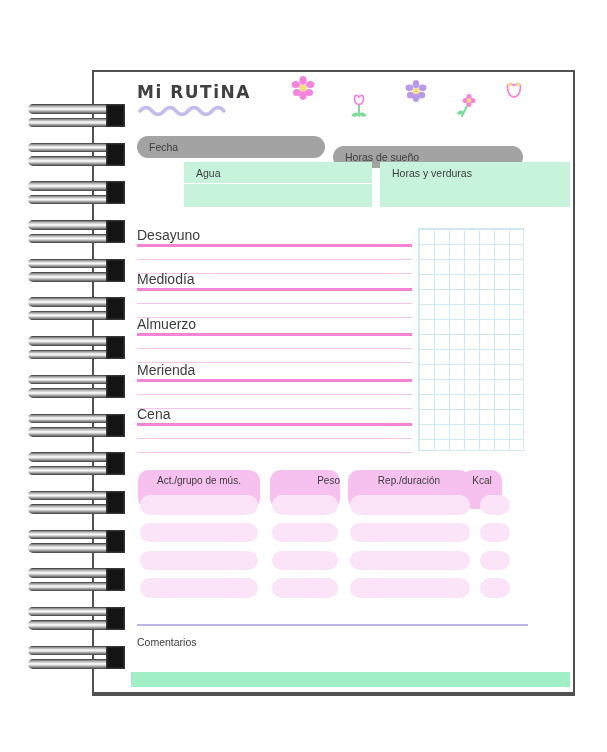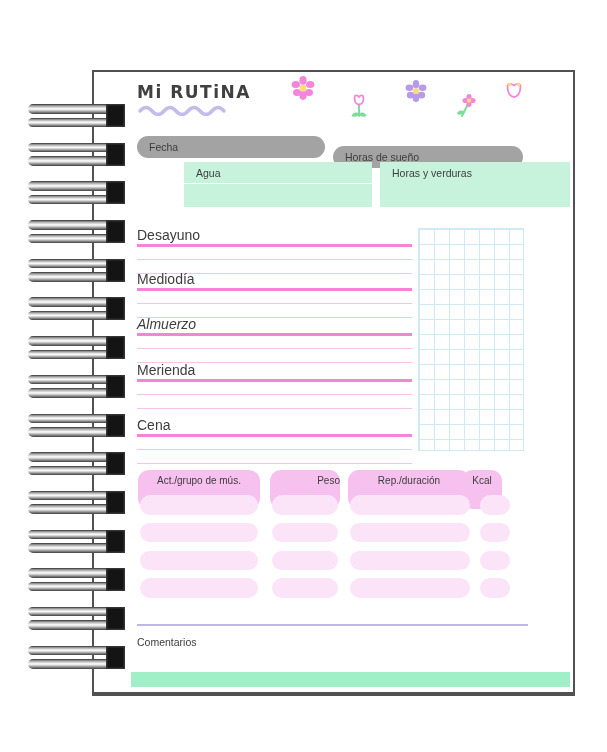--- a/index.html
+++ b/index.html
@@ -250,33 +250,33 @@
     <div class="u-thick"></div>
     <div class="u-thin1"></div>
     <div class="u-thin2"></div>
   </div>
   <div class="meal" style="top:199px;">
     <span class="meal-label">Mediodía</span>
     <div class="u-thick"></div>
     <div class="u-thin1"></div>
     <div class="u-thin2"></div>
   </div>
-  <div class="meal" style="top:244px;font-style:italic;">
+  <div class="meal" style="top:244px;">
     <span class="meal-label">Almuerzo</span>
     <div class="u-thick"></div>
     <div class="u-thin1"></div>
     <div class="u-thin2"></div>
   </div>
   <div class="meal" style="top:290px;">
     <span class="meal-label">Merienda</span>
     <div class="u-thick"></div>
     <div class="u-thin1"></div>
     <div class="u-thin2"></div>
   </div>
-  <div class="meal" style="top:345px;">
+  <div class="meal" style="top:334px;">
     <span class="meal-label">Cena</span>
     <div class="u-thick"></div>
     <div class="u-thin1"></div>
     <div class="u-thin2"></div>
   </div>
 
   <div class="grid"></div>
 
   <div class="hdr-pill hdr-act">Act./grupo de mús.</div>
   <div class="hdr-pill hdr-peso">Peso</div>

